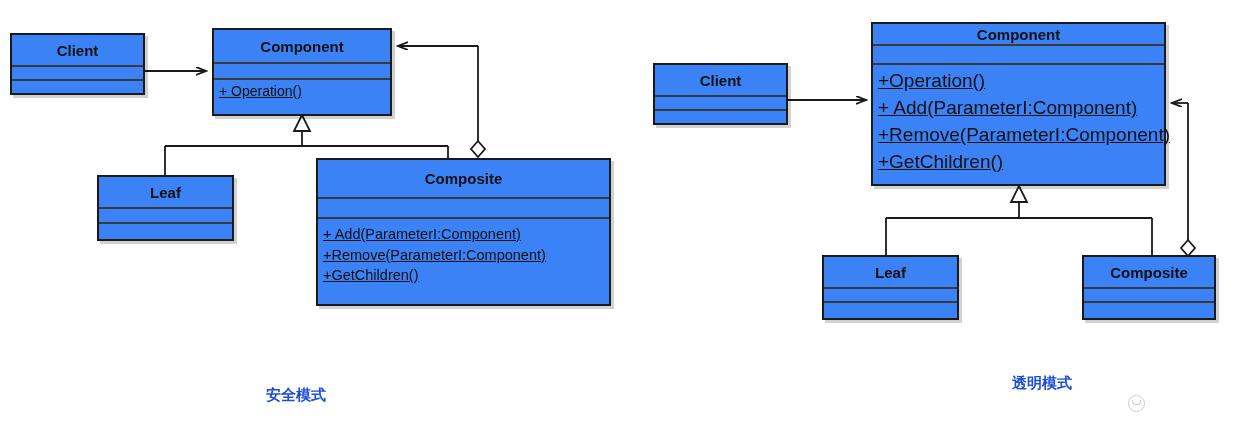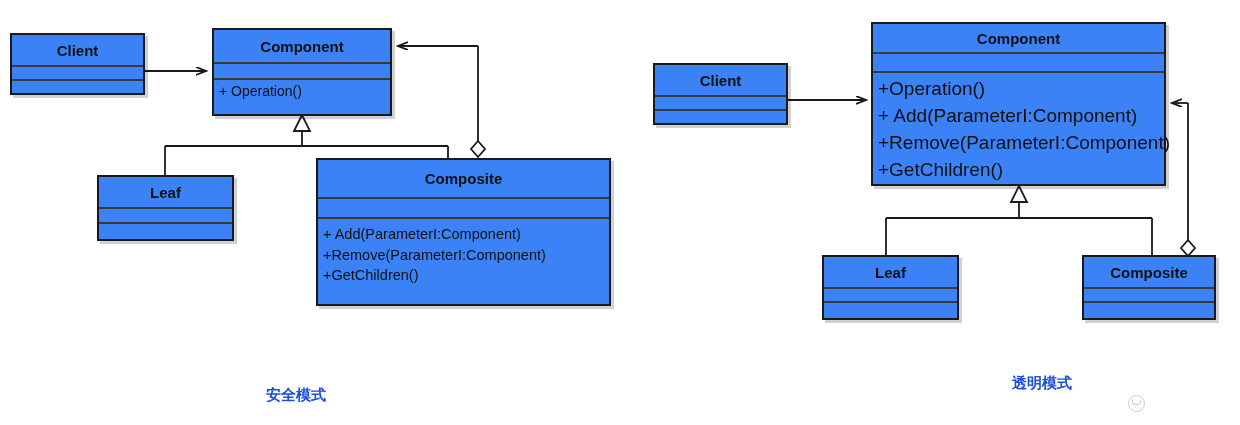--- a/index.html
+++ b/index.html
@@ -43,23 +43,24 @@
     justify-content: center;
     box-sizing: border-box;
   }
   .uml-sep {
     border-top: 2px solid #3a3a3a;
     width: 100%;
   }
   .uml-attrs, .uml-ops {
     box-sizing: border-box;
     color: #111111;
-    padding: 2px 4px 0 5px;
+    padding: 2px 4px 8px 5px;
     white-space: pre;
     line-height: 1.42;
+    text-decoration: underline;
   }
   .uml-attrs {
     flex: 0 0 auto;
   }
   .uml-ops {
     flex: 1 1 auto;
   }
   .caption {
     position: absolute;
     font-weight: bold;

